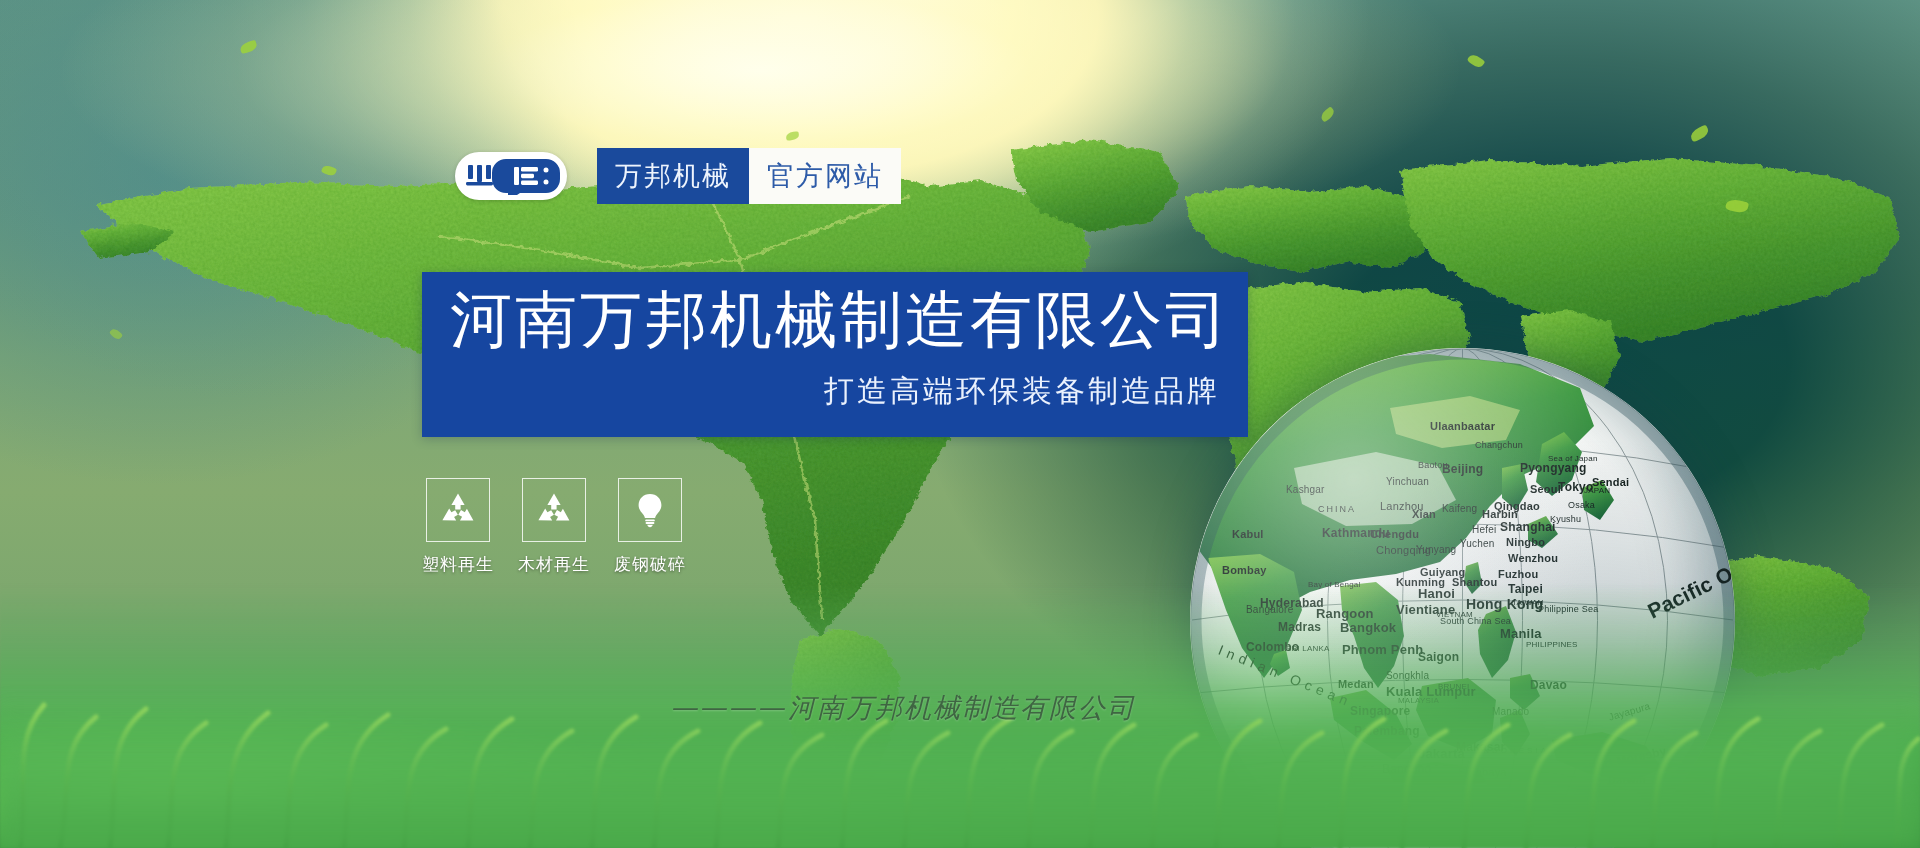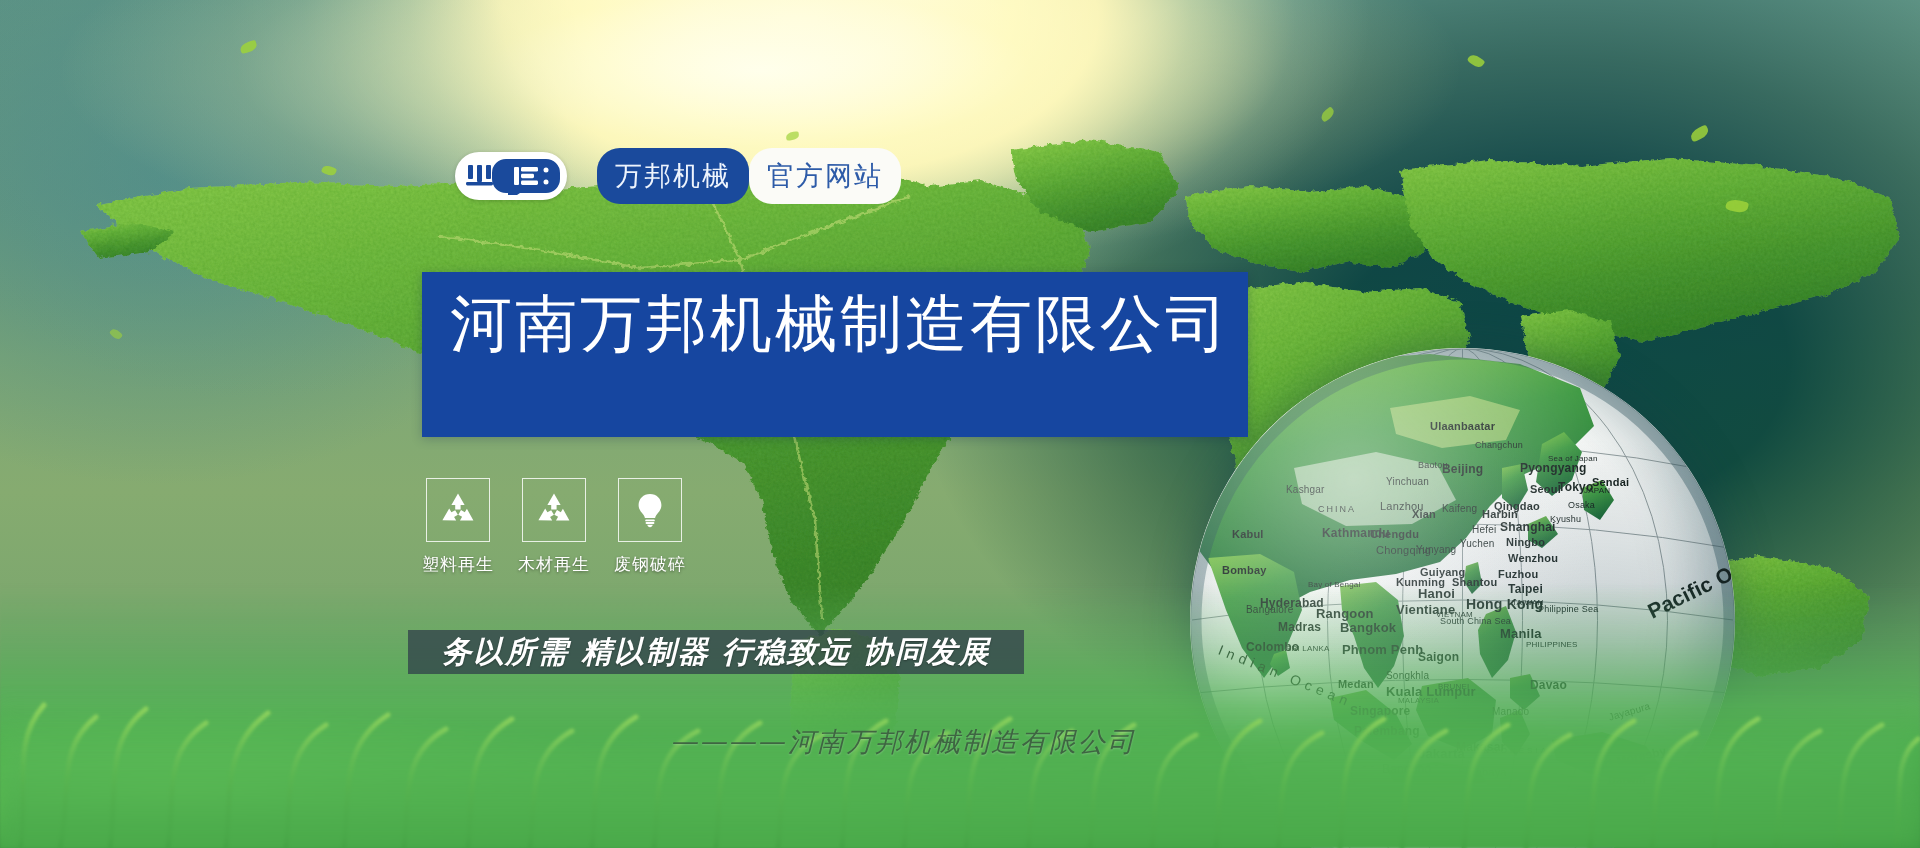--- a/index.html
+++ b/index.html
@@ -85,35 +85,34 @@
     width:112px; height:48px; border-radius:24px; background:#ffffff;
     display:flex; align-items:center; justify-content:center; gap:3px;
     box-shadow:0 1px 4px rgba(0,0,0,.18);
   }
   .logo svg{ display:block; }
   .tabs{ display:flex; margin-left:30px; height:56px; }
   .tab{
     display:flex; align-items:center; justify-content:center;
     padding:14px 18px; font-size:27px; letter-spacing:2px; font-weight:400;
     font-family:"DejaVu Sans","Liberation Sans",sans-serif;
-    border-radius:23px;
   }
   .tab.primary{ background:#1a4a9c; color:#eef4fd; }
   .tab.secondary{ background:#fbfbf7; color:#2d5ba8; }
 
   
   .banner{
     position:absolute; left:422px; top:272px; width:826px; height:165px;
     background:#1646a0;
     box-shadow:0 2px 10px rgba(10,30,70,.25);
     padding:20px 28px 0 28px;
   }
   .banner-title{
     font-size:62px; line-height:1.05; color:#ffffff; letter-spacing:3px;
-    font-weight:400; font-family:Liberation Serif, serif;
+    font-weight:400; font-family:Liberation Mono, monospace;
     white-space:nowrap;
   }
   .banner-sub{
     margin-top:14px; text-align:right; font-size:30px; color:#eaf1fd;
     letter-spacing:3px; font-weight:400;
     font-family:"DejaVu Sans","Liberation Sans",sans-serif;
   }
 
   
   .features{ position:absolute; left:418px; top:478px; display:flex; gap:16px; }
@@ -135,21 +134,21 @@
     background:rgba(44,56,72,.70);
     display:flex; align-items:center; justify-content:center;
   }
   .slogan-text{
     font-size:30px; color:#ffffff; letter-spacing:2px;
     font-family:"DejaVu Serif","Liberation Serif",serif;
     font-style:italic; font-weight:600; white-space:nowrap;
     text-shadow:0 1px 2px rgba(0,0,0,.35);
   }
   .attribution{
-    position:absolute; left:672px; top:724px; width:520px;
+    position:absolute; left:672px; top:690px; width:520px;
     font-size:27px; color:#3c5b40; letter-spacing:2px; white-space:nowrap;
     font-family:"DejaVu Serif","Liberation Serif",serif;
     font-style:italic; opacity:.88;
     text-shadow:0 1px 2px rgba(255,255,255,.25);
   }
 </style>
 </head>
 <body>
 
 <div id="stage">
@@ -458,20 +457,21 @@
       </svg>
     </div>
     <div class="tabs">
       <div class="tab primary">万邦机械</div>
       <div class="tab secondary">官方网站</div>
     </div>
   </div>
 
   <div class="banner">
     <div class="banner-title">河南万邦机械制造有限公司</div>
+    <div class="banner-sub">打造高端环保装备制造品牌</div>
   </div>
 
   <div class="features">
 
     <div class="feature">
       <div class="feature-box">
         <svg width="40" height="40" viewBox="0 0 40 40" fill="#ffffff">
           <path d="M20 3.5 L26.6 15.1 L22.6 15.1 L22.6 19.4 L17.2 19.4 L17.2 15.1 L13.4 15.1 Z"></path>
           <path d="M4.4 30.2 L11.2 18.6 L13.4 22.2 L17.2 20.2 L19.9 24.8 L16.1 27 L18.2 30.6 Z"></path>
           <path d="M35.4 30.4 L22 30.4 L24.1 26.8 L20.3 24.7 L23 20.1 L26.8 22.3 L28.9 18.7 Z"></path>
@@ -501,18 +501,15 @@
           <path d="M17.2 34.8 L22.8 34.8 C22.4 36.4 21.4 37.2 20 37.2 C18.6 37.2 17.6 36.4 17.2 34.8 Z"></path>
         </svg>
       </div>
       <div class="feature-label">废钢破碎</div>
     </div>
 
 
 
   </div>
 
-  <div class="slogan-bar">
-    <div class="slogan-text">务以所需 精以制器 行稳致远 协同发展</div>
-  </div>
   <div class="attribution">————河南万邦机械制造有限公司</div>
 
 </div>
 
 </body></html>

